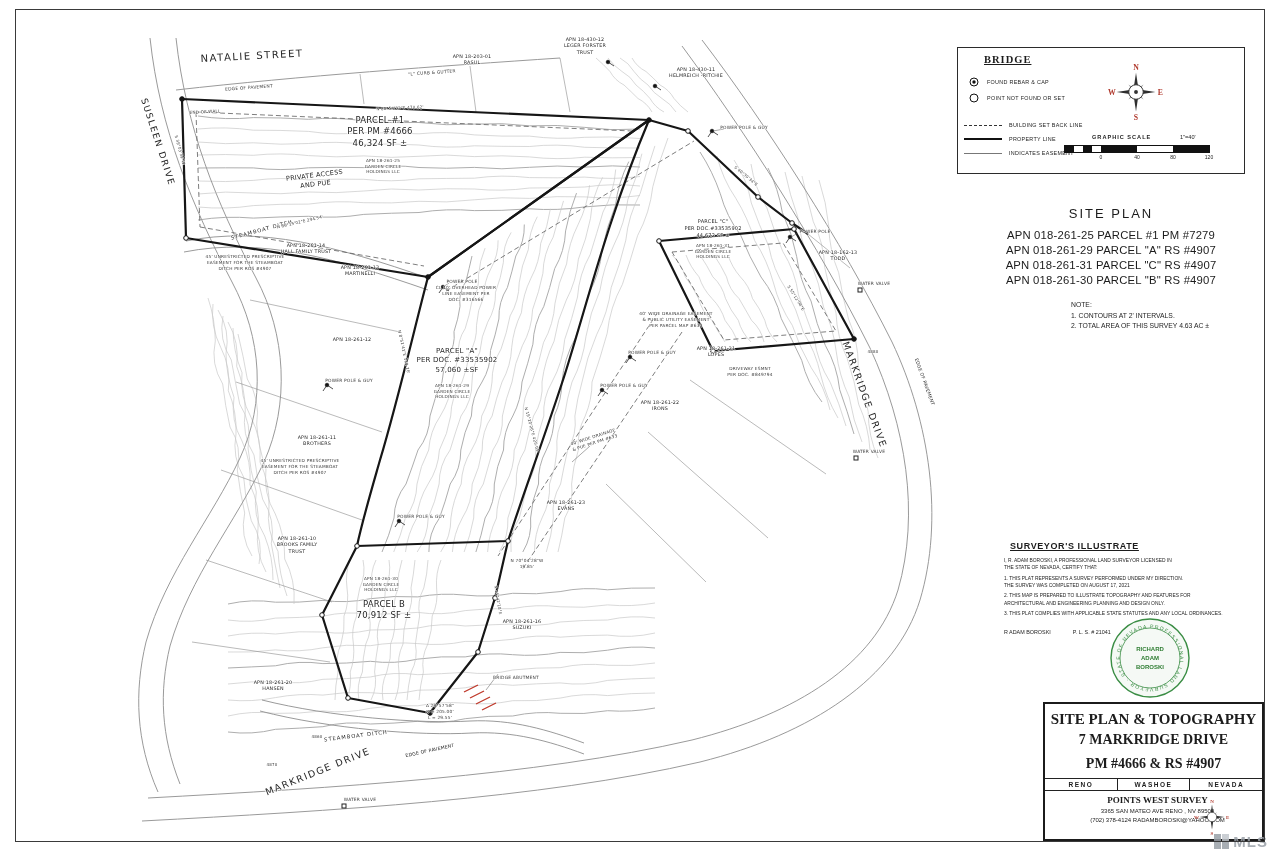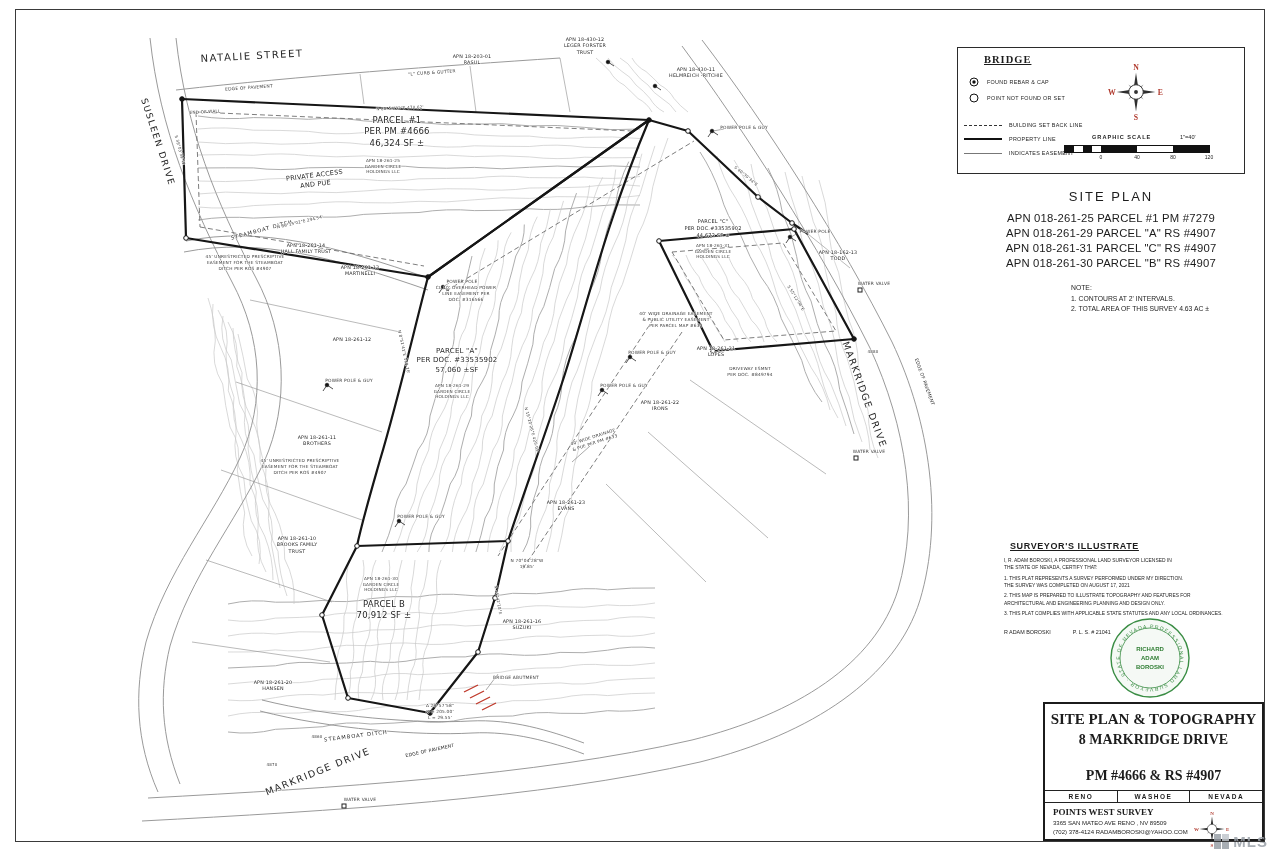--- a/index.html
+++ b/index.html
@@ -32,43 +32,43 @@
   .cp{fill:#b03a2e;font-size:8px;text-anchor:middle;font-family:"Liberation Serif",serif;font-weight:bold;}
   .lg-scale{position:absolute;left:106px;top:86px;width:170px;}
   .lg-scale-title{position:absolute;left:28px;top:0;font-size:5.6px;font-weight:bold;letter-spacing:1px;}
   .lg-scale-ratio{position:absolute;left:116px;top:0;font-size:5.6px;}
   .sbar{position:absolute;left:0;top:11px;display:flex;height:6px;border:1px solid #111;}
   .sbar span{display:block;height:100%;}
   .sb-b{background:#111;}
   .sb-w{background:#fff;}
   .stick{position:absolute;top:20px;font-size:5px;transform:translateX(-50%);}
   
-  .siteplan{position:absolute;left:975px;top:189px;width:272px;text-align:center;}
+  .siteplan{position:absolute;left:975px;top:206px;width:272px;text-align:center;}
   .sp-title{font-size:13px;letter-spacing:2px;margin-bottom:8px;}
   .sp-line{font-size:11.3px;margin:3px 0;letter-spacing:.2px;}
   .sp-note{text-align:left;margin:14px 0 0 96px;font-size:6.8px;line-height:1.55;}
   
   .cert{position:absolute;left:1004px;top:541px;width:252px;}
   .cert-title{font-size:9px;font-weight:bold;text-decoration:underline;letter-spacing:.6px;margin-left:6px;}
   .cert-intro{font-size:4.9px;line-height:1.45;margin-top:6px;white-space:pre-line;}
   .cert-item{font-size:4.9px;line-height:1.45;margin-top:3.5px;white-space:pre-line;}
   .cert-sign{display:flex;gap:22px;font-size:5.4px;margin-top:12px;width:160px;}
   .seal{position:absolute;left:1108px;top:616px;width:84px;height:84px;}
   .seal-ring-text{font-size:5px;fill:#3a8d44;letter-spacing:1.2px;}
   .seal-center{position:absolute;inset:0;display:flex;align-items:center;justify-content:center;text-align:center;
     font-size:6px;font-weight:bold;color:#2e7d32;white-space:pre-line;line-height:1.5;}
   
   .tblock{position:absolute;left:1043px;top:702px;width:221px;height:139px;border:2px solid #1b1b1b;background:#fff;box-sizing:border-box;}
   .tb1{font:bold 15px "Liberation Serif",serif;text-align:center;margin-top:7px;}
   .tb2{font:bold 14px "Liberation Serif",serif;text-align:center;margin-top:4px;}
-  .tb3{font:bold 14px "Liberation Serif",serif;text-align:center;margin-top:20px;}
+  .tb3{font:bold 14px "Liberation Serif",serif;text-align:center;margin-top:8px;}
   .tb-reg{display:flex;border-top:1.5px solid #222;border-bottom:1.5px solid #222;margin-top:6px;}
   .tb-reg span{flex:1;text-align:center;font-size:6.5px;font-weight:bold;letter-spacing:1.5px;padding:2px 0;border-left:1px solid #222;}
   .tb-reg span:first-child{border-left:none;}
-  .tb-bottom{position:relative;height:46px;}
+  .tb-bottom{position:relative;height:46px;text-align:center;}
   .tb-firm{font:bold 9px "Liberation Serif",serif;margin:4px 0 0 8px;}
   .tb-addr{font-size:6px;margin:3px 0 0 8px;}
   .tb-phone{font-size:6px;margin:3px 0 0 8px;}
   .tb-compass{position:absolute;right:30px;top:2px;}
   
   .mls{position:absolute;right:12px;bottom:3px;display:flex;align-items:center;gap:4px;opacity:.85;}
   .mls-grid{width:15px;height:15px;display:grid;grid-template-columns:1fr 1fr;grid-template-rows:1fr 1fr;gap:1px;}
   .mls-grid i{background:#9aa0a8;}
   .mls-grid i:nth-child(2){background:#c2c7cd;}
   .mls-text{font:bold 15px "Liberation Sans",sans-serif;color:#9aa0a8;letter-spacing:1px;}
@@ -268,21 +268,21 @@
       <div class="map-label" style="left: 924px; top: 382px; font-size: 4.6px; transform: translate(-50%, -50%) rotate(70deg);">EDGE OF PAVEMENT</div>
       <div class="map-label" style="left: 318px; top: 772px; font-size: 9.5px; letter-spacing: 1.5px; transform: translate(-50%, -50%) rotate(-22deg);">MARKRIDGE DRIVE</div>
       <div class="map-label" style="left: 430px; top: 751px; font-size: 4.6px; transform: translate(-50%, -50%) rotate(-12deg);">EDGE OF PAVEMENT</div>
       <div class="map-label tiny" style="left: 249px; top: 88px; font-size: 4.4px; transform: translate(-50%, -50%) rotate(-4deg);">EDGE OF PAVEMENT</div>
       <div class="map-label tiny" style="left: 432px; top: 73px; font-size: 4.4px; transform: translate(-50%, -50%) rotate(-4deg);">"L" CURB &amp; GUTTER</div>
       <div class="map-label tiny" style="left: 205px; top: 112px; font-size: 4.2px; transform: translate(-50%, -50%) rotate(-3deg);">END OF WALL</div>
       <div class="map-label" style="left: 262px; top: 230px; font-size: 5.2px; letter-spacing: 1px; transform: translate(-50%, -50%) rotate(-15deg);">STEAMBOAT DITCH</div>
       <div class="map-label" style="left: 356px; top: 736px; font-size: 5.2px; letter-spacing: 1px; transform: translate(-50%, -50%) rotate(-7deg);">STEAMBOAT DITCH</div>
       <div class="map-label" style="left: 315px; top: 180px; font-size: 6.5px; transform: translate(-50%, -50%) rotate(-7deg);">PRIVATE ACCESS
 AND PUE</div>
-      <div class="map-label" style="left: 397px; top: 132px; font-size: 8.5px; transform: translate(-50%, -50%) rotate(0deg);">PARCEL #1
+      <div class="map-label" style="left: 380px; top: 132px; font-size: 8.5px; transform: translate(-50%, -50%) rotate(0deg);">PARCEL #1
 PER PM  #4666
 46,324 SF  ±</div>
       <div class="map-label tiny" style="left: 383px; top: 167px; font-size: 4.2px; transform: translate(-50%, -50%) rotate(0deg);">APN 18-261-25
 GARDEN CIRCLE
 HOLDINGS LLC</div>
       <div class="map-label" style="left: 457px; top: 361px; font-size: 7px; transform: translate(-50%, -50%) rotate(0deg);">PARCEL "A"
 PER DOC. #33535902
 57,060 ±SF</div>
       <div class="map-label tiny" style="left: 452px; top: 392px; font-size: 4.2px; transform: translate(-50%, -50%) rotate(0deg);">APN 18-261-29
 GARDEN CIRCLE
@@ -469,21 +469,21 @@
       <path id="sealring" d="M42,12 A30,30 0 1,1 41.9,12" fill="none"></path>
       <text class="seal-ring-text"><textPath href="#sealring">PROFESSIONAL LAND SURVEYOR · STATE OF NEVADA · 21041</textPath></text>
     </svg>
     <div class="seal-center">RICHARD
 ADAM
 BOROSKI</div>
   </div>
 
   <div class="tblock">
     <div class="tb1">SITE PLAN &amp; TOPOGRAPHY</div>
-    <div class="tb2">8 MARKRIDGE DRIVE</div>
+    <div class="tb2">7 MARKRIDGE DRIVE</div>
     <div class="tb3">PM #4666  &amp; RS #4907</div>
     <div class="tb-reg">
       <span>RENO</span>
       <span>WASHOE</span>
       <span>NEVADA</span>
     </div>
     <div class="tb-bottom">
       <div class="tb-firm">POINTS WEST SURVEY</div>
       <div class="tb-addr">3365 SAN MATEO AVE RENO , NV 89509</div>
       <div class="tb-phone">(702) 378-4124   RADAMBOROSKI@YAHOO.COM</div>

